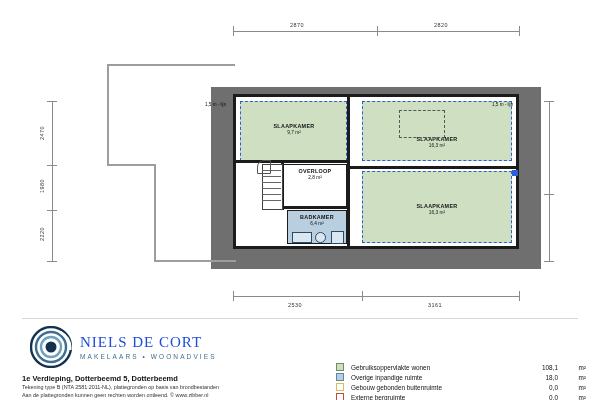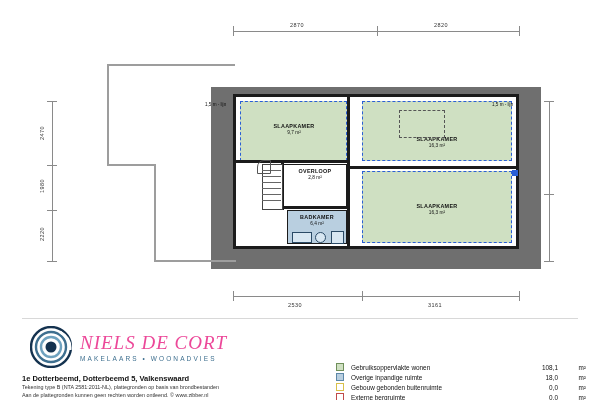--- a/index.html
+++ b/index.html
@@ -38,21 +38,21 @@
   
   .stair{position:absolute;border:.8px solid #444;}
 
   
   #footer{position:absolute;left:0;top:318px;width:600px;height:82px;background:#fff;}
   .hrline{position:absolute;left:22px;top:0px;width:556px;height:1px;background:#d8d8d8;}
 
   #logo{position:absolute;left:30px;top:8px;display:flex;align-items:center;gap:8px;}
   .logomark{width:42px;height:42px;position:relative;}
   .logotext{display:flex;flex-direction:column;justify-content:center;}
-  .logotext .l1{font-family:"Liberation Serif",serif;font-size:19px;letter-spacing:1px;color:#ec4899;line-height:1;font-style:italic;}
+  .logotext .l1{font-family:"Liberation Serif",serif;font-size:15px;letter-spacing:1px;color:#1d4ed8;line-height:1;}
   .logotext .l2{font-size:6.5px;letter-spacing:2.1px;color:#3e6f8f;margin-top:3px;}
 
   #addr{position:absolute;left:22px;top:56px;font-size:7.5px;color:#111;font-weight:bold;}
   #sub1{position:absolute;left:22px;top:66px;font-size:5.4px;color:#333;}
   #sub2{position:absolute;left:22px;top:74px;font-size:5.4px;color:#333;}
 
   
   #legend{position:absolute;left:336px;top:44px;width:250px;}
   .lrow{display:flex;align-items:center;height:10px;font-size:6.4px;color:#111;}
   .swatch{width:8px;height:8px;box-sizing:border-box;margin-right:7px;flex:0 0 auto;}
@@ -198,21 +198,21 @@
         <path d="M21 1 A20 20 0 0 1 41 21 L21 21 Z" fill="#ffffff" opacity="0"></path>
         <path d="M30 6 Q41 12 40 24" fill="none" stroke="#ffffff" stroke-width="3"></path>
       </svg>
     </div>
     <div class="logotext">
       <div class="l1">NIELS DE CORT</div>
       <div class="l2">MAKELAARS  •  WOONADVIES</div>
     </div>
   </div>
 
-  <div id="addr">1e Dotterbeemd, Dotterbeemd 5, Valkenswaard</div>
+  <div id="addr">1e Verdieping, Dotterbeemd 5, Dotterbeemd</div>
   <div id="sub1">Tekening type B (NTA 2581:2011-NL), plattegronden op basis van brondbestanden</div>
   <div id="sub2">Aan de plattegronden kunnen geen rechten worden ontleend. © www.zibber.nl</div>
 
   <div id="legend">
     <div class="lrow">
       <div class="swatch sw-green"></div>
       <div class="lname">Gebruiksoppervlakte wonen</div>
       <div class="lval">108,1</div>
       <div class="lunit">m²</div>
     </div>

